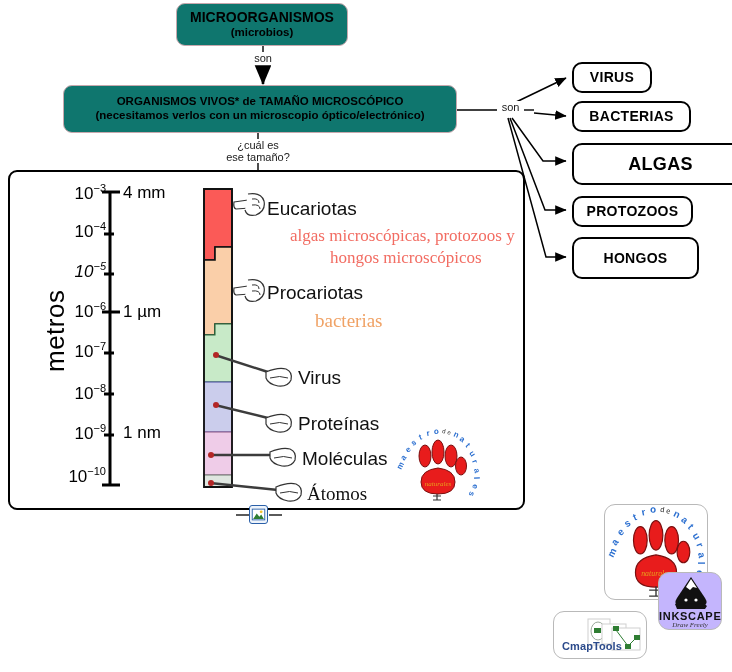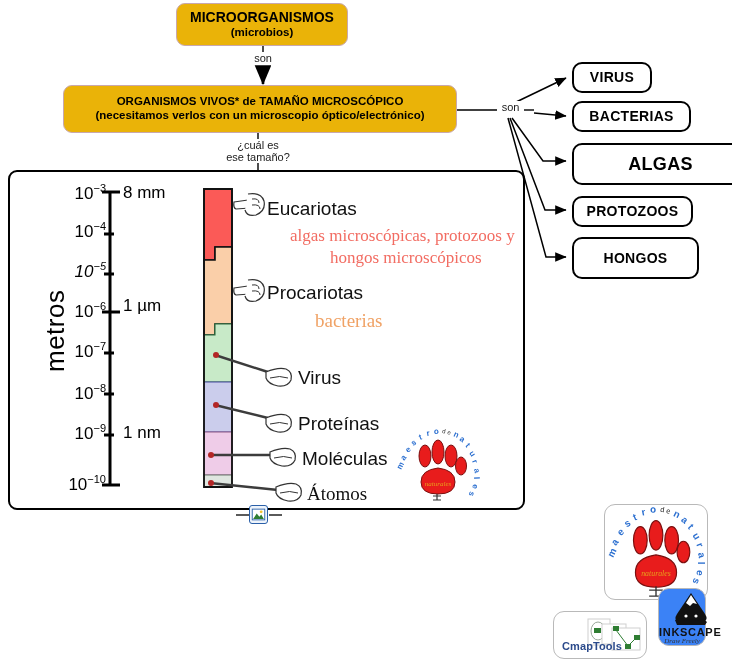--- a/index.html
+++ b/index.html
@@ -11,21 +11,21 @@
   }
   .abs{position:absolute;}
 
   
   .cbox{
     position:absolute;
     box-sizing:border-box;
     display:flex;flex-direction:column;
     align-items:center;justify-content:center;
     text-align:center;
-    background:#eab308;
+    background:#0f766e;
     border:1.6px solid #c8a8ae;
     border-radius:9px;
     font-weight:bold;
     line-height:1.18;
   }
   .cbox .l1{display:block;}
   .cbox .l2{display:block;}
 
   .wbox{
     position:absolute;
@@ -198,25 +198,25 @@
   <div class="tick-text" style="left:34px;top:88px;width:62px;font-style:italic;">
     <span>10</span><sup>−5</sup></div>
   <div class="tick-text" style="left:34px;top:128px;width:62px;">
     <span>10</span><sup>−6</sup></div>
   <div class="tick-text" style="left:34px;top:168px;width:62px;">
     <span>10</span><sup>−7</sup></div>
   <div class="tick-text" style="left:34px;top:210px;width:62px;">
     <span>10</span><sup>−8</sup></div>
   <div class="tick-text" style="left:34px;top:250px;width:62px;">
     <span>10</span><sup>−9</sup></div>
-  <div class="tick-text" style="left:26px;top:293px;width:70px;margin-top:8px;">
+  <div class="tick-text" style="left:26px;top:293px;width:70px;">
     <span>10</span><sup>−10</sup></div>
 
-  <div class="unit-text" style="left:113px;top:11px;">8 mm</div>
-  <div class="unit-text" style="left:113px;top:124px;text-align:right;">1 µm</div>
+  <div class="unit-text" style="left:113px;top:11px;">4 mm</div>
+  <div class="unit-text" style="left:113px;top:130px;text-align:right;">1 µm</div>
   <div class="unit-text" style="left:113px;top:251px;">1 nm</div>
 
   <svg class="abs" style="left:0;top:0;width:517px;height:340px;" viewBox="0 0 517 340">
     <line x1="100" y1="20" x2="100" y2="313" stroke="#000" stroke-width="3"></line>
     <line x1="92" y1="20" x2="110" y2="20" stroke="#000" stroke-width="3"></line>
     <line x1="94" y1="62" x2="104" y2="62" stroke="#000" stroke-width="3"></line>
     <line x1="94" y1="102" x2="104" y2="102" stroke="#000" stroke-width="3"></line>
     <line x1="92" y1="140" x2="110" y2="140" stroke="#000" stroke-width="3"></line>
     <line x1="94" y1="181" x2="104" y2="181" stroke="#000" stroke-width="3"></line>
     <line x1="94" y1="222" x2="104" y2="222" stroke="#000" stroke-width="3"></line>
@@ -389,21 +389,21 @@
     <line x1="30" y1="14" x2="42" y2="30" stroke="#2e7d32" stroke-width="1"></line>
     <line x1="42" y1="30" x2="50" y2="22" stroke="#2e7d32" stroke-width="1"></line>
     <rect x="27" y="10" width="6" height="5" fill="#2e7d32"></rect>
     <rect x="39" y="28" width="6" height="5" fill="#2e7d32"></rect>
     <rect x="48" y="19" width="6" height="5" fill="#2e7d32"></rect>
     <rect x="8" y="12" width="7" height="5" fill="#2e7d32"></rect>
   </svg>
   <div class="cmaptext" style="left:8px;top:28px;">CmapTools</div>
 </div>
 
-<div class="logobox" style="left:658px;top:588px;width:48px;height:58px;background:#3b82f6;">
+<div class="logobox" style="left:658px;top:572px;width:64px;height:58px;background:#c4b5fd;">
   <svg style="position:absolute;left:8px;top:3px;width:48px;height:34px;" viewBox="0 0 48 34">
     <path d="M24,1 L38,22 Q42,28 36,30 L12,30 Q6,28 10,22 Z" fill="#111"></path>
     <path d="M24,3 L30,12 L26,11 L23,14 L19,11 Z" fill="#fff"></path>
     <path d="M8,28 Q14,24 18,29 Q24,25 30,29 Q36,25 40,30 L38,33 L10,33 Z" fill="#111"></path>
     <circle cx="19" cy="24" r="1.6" fill="#fff"></circle>
     <circle cx="29" cy="24" r="1.6" fill="#fff"></circle>
   </svg>
   <div class="inktext" style="left:0;top:37px;">INKSCAPE</div>
   <div class="inksub" style="left:0;top:48px;">Draw Freely</div>
 </div>

